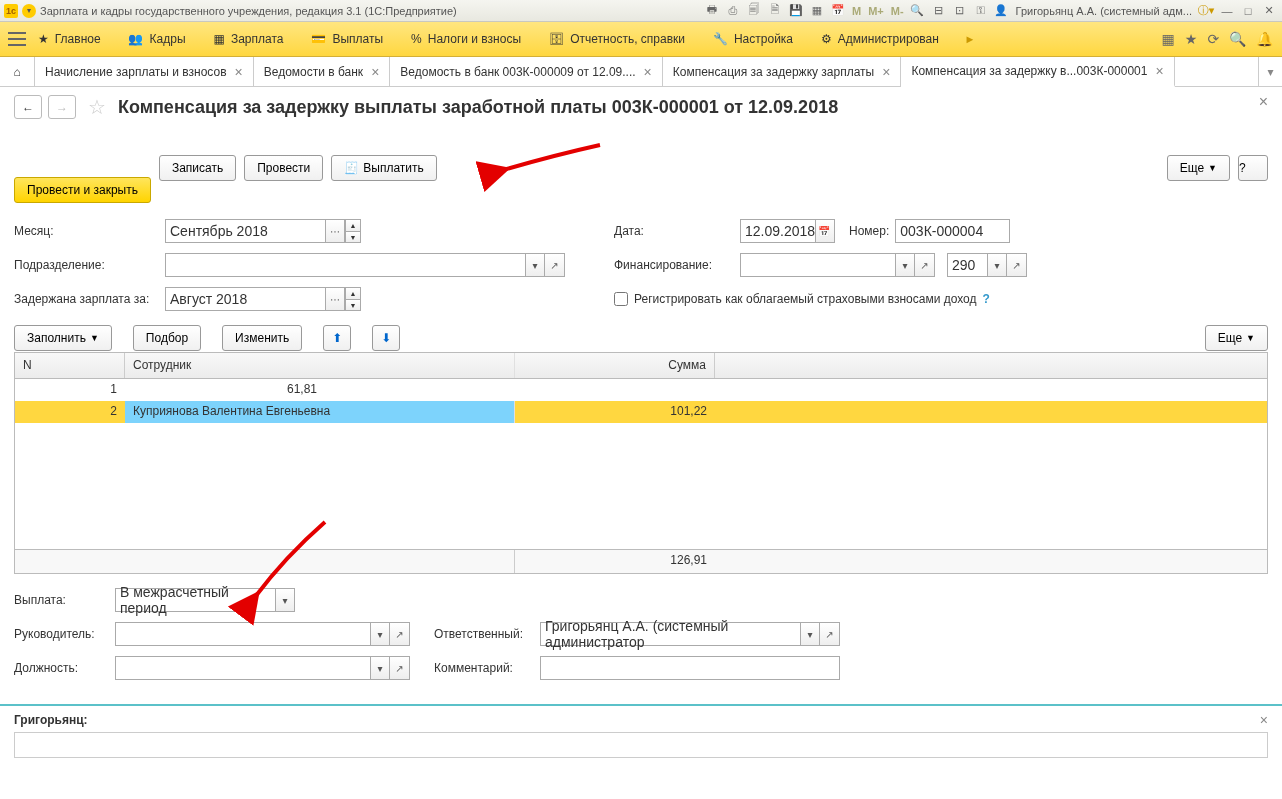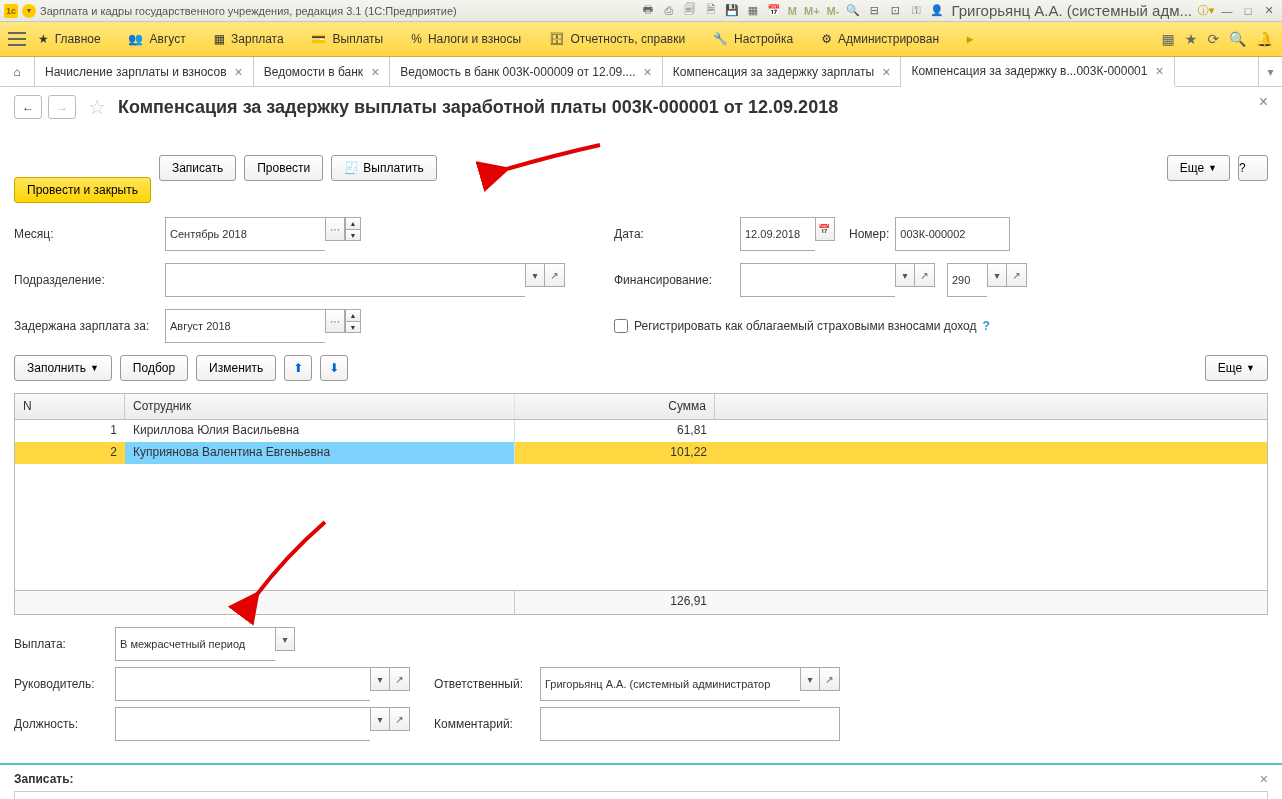--- a/index.html
+++ b/index.html
@@ -6,21 +6,21 @@
 body { width: 1282px; height: 799px; background: #fff; font-size: 12px; color: #333; overflow: hidden; position: relative; }
 
 
 .titlebar { height: 22px; background: linear-gradient(#f5f5f0, #e8e8e0); border-bottom: 1px solid #c8c8c0; display: flex; align-items: center; padding: 0 4px; font-size: 11px; color: #555; }
 .titlebar .tb-left { display: flex; align-items: center; gap: 4px; }
 .titlebar .tb-icon { width: 14px; height: 14px; background: #ffcc00; border-radius: 2px; text-align: center; font-size: 9px; line-height: 14px; font-weight: bold; color: #a06000; }
 .titlebar .tb-drop { width: 14px; height: 14px; background: #ffcc00; border-radius: 50%; text-align: center; font-size: 8px; line-height: 14px; }
 .titlebar .tb-right { margin-left: auto; display: flex; align-items: center; gap: 3px; }
 .titlebar .tb-btn { width: 18px; height: 16px; display: flex; align-items: center; justify-content: center; color: #666; font-size: 11px; cursor: pointer; }
 .titlebar .tb-txt { color: #aa7; font-weight: bold; font-size: 11px; padding: 0 2px; }
-.titlebar .user { color: #555; font-size: 15px; margin: 0 2px; }
+.titlebar .user { color: #555; font-size: 11px; margin: 0 2px; }
 
 
 .maintb { height: 35px; background: linear-gradient(#ffe680, #ffd740); border-bottom: 1px solid #d4af37; display: flex; align-items: center; padding: 0 8px; }
 .maintb .menu-icon { width: 18px; height: 14px; display: flex; flex-direction: column; justify-content: space-between; margin-right: 12px; cursor: pointer; }
 .maintb .menu-icon span { height: 2px; background: #666; }
 .maintb .item { display: flex; align-items: center; gap: 6px; margin-right: 28px; cursor: pointer; color: #333; }
 .maintb .right-icons { margin-left: auto; display: flex; align-items: center; gap: 10px; }
 .maintb .right-icons > span { cursor: pointer; color: #666; font-size: 14px; }
 
 
@@ -39,36 +39,36 @@
 .page-title { font-size: 18px; font-weight: bold; color: #333; }
 .close-form { position: absolute; right: 14px; top: 6px; color: #888; font-size: 16px; cursor: pointer; }
 
 .btnrow { display: flex; align-items: center; gap: 8px; margin: 14px 0; }
 .btn { height: 26px; padding: 0 12px; border: 1px solid #999; background: linear-gradient(#fff, #f0f0f0); border-radius: 3px; cursor: pointer; display: flex; align-items: center; gap: 4px; font-size: 12px; }
 .btn.primary { background: linear-gradient(#ffe55c, #ffd400); border-color: #c9a800; font-weight: normal; margin-top: 44px; }
 .btn.small { padding: 0 6px; width: 28px; justify-content: center; }
 .btnrow .right { margin-left: auto; display: flex; gap: 8px; }
 
 
-.fields { display: grid; grid-template-columns: 580px 1fr; gap: 12px 20px; margin-bottom: 12px; }
+.fields { display: grid; grid-template-columns: 580px 1fr; gap: 6px 20px; margin-bottom: 12px; }
 .frow { display: flex; align-items: center; gap: 6px; min-height: 28px; }
 .frow label { width: 145px; color: #333; }
-.input { height: 24px; border: 1px solid #aaa; background: #fff; padding: 16px 4px; display: flex; align-items: center; font-size: 11px; }
+.input { height: 24px; border: 1px solid #aaa; background: #fff; padding: 0 4px; display: flex; align-items: center; font-size: 14px; }
 .input-grp { display: flex; }
 .input-grp .input { border-right: none; }
 .ibtn { width: 20px; height: 24px; border: 1px solid #aaa; background: linear-gradient(#fff,#eee); display: flex; align-items: center; justify-content: center; cursor: pointer; font-size: 10px; color: #555; }
 .ibtn + .ibtn { border-left: none; }
 .spinner { display: flex; flex-direction: column; width: 16px; }
 .spinner .sp { height: 12px; border: 1px solid #aaa; background: linear-gradient(#fff,#eee); font-size: 7px; display: flex; align-items: center; justify-content: center; cursor: pointer; }
 .spinner .sp:first-child { border-bottom: none; }
 .chk { display: flex; align-items: center; gap: 6px; justify-content: space-between; }
 .chk input { width: 14px; height: 14px; }
 .qmark { color: #39c; font-weight: bold; cursor: pointer; }
 
-.tblbtns { display: flex; gap: 8px; margin-bottom: 12px; }
+.tblbtns { display: flex; gap: 21px; margin-bottom: 1px; }
 .tblbtns .right { margin-left: auto; }
 
 
 .table { border: 1px solid #bbb; background: #fff; }
 .thead { display: flex; background: linear-gradient(#f8f8f8,#ececec); border-bottom: 1px solid #bbb; height: 26px; }
 .th { border-right: 1px solid #ccc; padding: 5px 8px; font-size: 12px; color: #333; }
 .tbody { height: 170px; background: #fff; }
 .tr { display: flex; height: 22px; }
 .td { padding: 3px 8px; font-size: 12px; }
 .tr.sel { background: #ffd740; }
@@ -129,21 +129,21 @@
       <span></span>
       <span></span>
       <span></span>
     </div>
   <div class="item">
       <span>★</span>
       <span>Главное</span>
     </div>
   <div class="item">
       <span>👥</span>
-      <span>Август</span>
+      <span>Кадры</span>
     </div>
   <div class="item">
       <span>▦</span>
       <span>Зарплата</span>
     </div>
   <div class="item">
       <span>💳</span>
       <span>Выплаты</span>
     </div>
   <div class="item">
@@ -240,21 +240,21 @@
       </div>
     </div>
 
     <div class="frow">
       <label style="width:120px">Дата:</label>
       <div class="input-grp">
         <div class="input" style="width:75px">12.09.2018</div>
         <div class="ibtn">📅</div>
       </div>
       <label style="width:auto;margin-left:8px">Номер:</label>
-      <div class="input" style="width:115px">003К-000002</div>
+      <div class="input" style="width:115px">003К-000004</div>
     </div>
 
     <div class="frow">
       <label>Подразделение:</label>
       <div class="input-grp">
         <div class="input" style="width:360px"></div>
         <div class="ibtn">▾</div>
         <div class="ibtn">↗</div>
       </div>
     </div>
@@ -315,21 +315,20 @@
 
   <div class="table">
     <div class="thead">
       <div class="th col-n" style="text-align:left">N</div>
       <div class="th col-emp">Сотрудник</div>
       <div class="th col-sum" style="text-align:right">Сумма</div>
     </div>
     <div class="tbody">
       <div class="tr">
         <div class="td col-n">1</div>
-        <div class="td col-emp">Кириллова Юлия Васильевна</div>
         <div class="td col-sum">61,81</div>
       </div>
       <div class="tr sel">
         <div class="td col-n">2</div>
         <div class="td col-emp emp">Куприянова Валентина Евгеньевна</div>
         <div class="td col-sum">101,22</div>
       </div>
     </div>
     <div class="tfoot">
       <div class="td col-n"></div>
@@ -390,17 +389,17 @@
           </marker>
         </defs>
     <path d="M80,5 Q40,40 10,80" stroke="#e30000" stroke-width="4" fill="none" marker-end="url(#ah2)"></path>
       </svg>
   </div>
 </div>
 
 <div class="divider"></div>
 <div class="msgs">
   <div class="msgs-head">
-    <b>Записать:</b>
+    <b>Григорьянц:</b>
     <span class="x">×</span>
   </div>
   <div class="msgs-body"></div>
 </div>
 
 </body></html>

